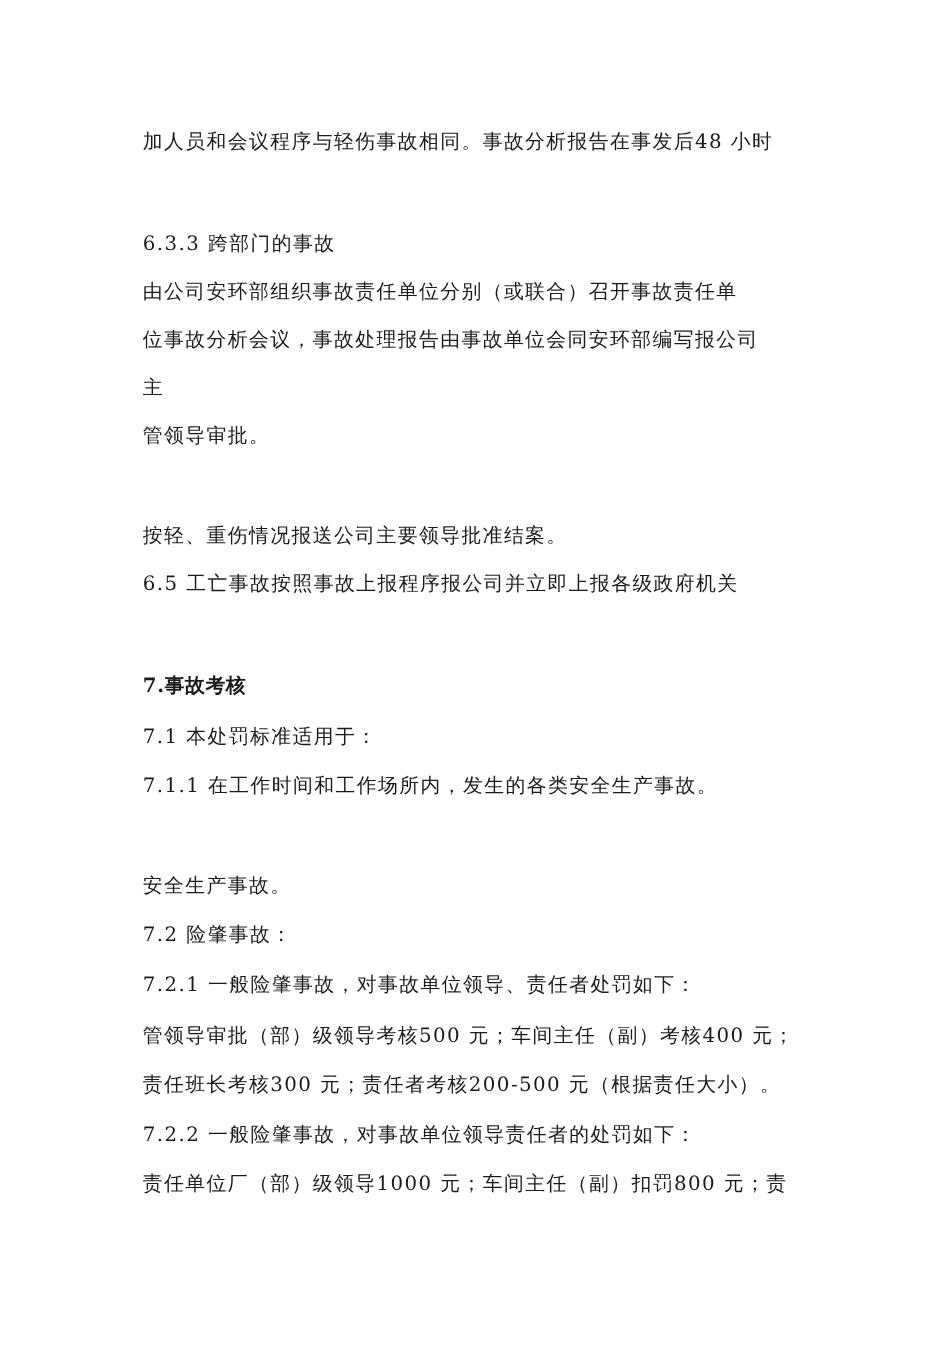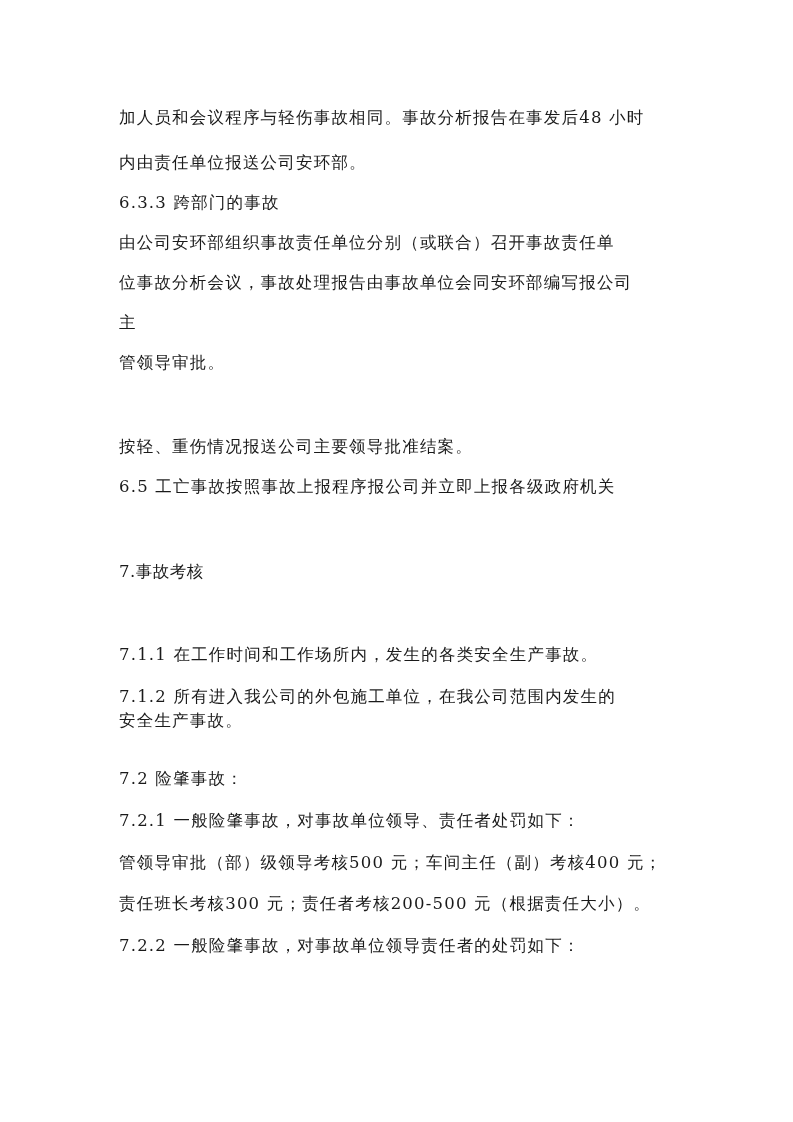--- a/index.html
+++ b/index.html
@@ -12,37 +12,37 @@
       position: absolute;
       left: 119px;
       font-family: "DejaVu Serif", "Liberation Serif", serif;
       font-size: 16.5px;
       color: #1a1a1a;
       white-space: nowrap;
       letter-spacing: 1.2px;
       line-height: 22px;
     }
     .line.indent-paren { left: 113px; }
-    .line.bold { font-weight: normal; letter-spacing: 0.5px; }
+    .line.bold { font-weight: bold; letter-spacing: 0.5px; }
   </style>
 </head>
 <body>
 
 <div class="page">
   <div class="line" style="top:107px">加人员和会议程序与轻伤事故相同。事故分析报告在事发后48 小时</div>
-  <div class="line" style="top:152px">内由责任单位报送公司安环部。</div>
   <div class="line" style="top:192px">6.3.3 跨部门的事故</div>
   <div class="line" style="top:272px">位事故分析会议，事故处理报告由事故单位会同安环部编写报公司</div>
   <div class="line" style="top:232px">由公司安环部组织事故责任单位分别（或联合）召开事故责任单</div>
   <div class="line" style="top:312px">主</div>
   <div class="line" style="top:352px">管领导审批。</div>
   <div class="line" style="top:436px">按轻、重伤情况报送公司主要领导批准结案。</div>
   <div class="line" style="top:476px">6.5 工亡事故按照事故上报程序报公司并立即上报各级政府机关</div>
   <div class="line bold" style="top:561px">7.事故考核</div>
+  <div class="line" style="top:603px">7.1 本处罚标准适用于：</div>
   <div class="line" style="top:644px">7.1.1 在工作时间和工作场所内，发生的各类安全生产事故。</div>
-  <div class="line" style="top:686px">7.1.2 所有进入我公司的外包施工单位，在我公司范围内发生的</div>
-  <div class="line" style="top:710px">安全生产事故。</div>
+  <div class="line" style="top:727px">安全生产事故。</div>
   <div class="line" style="top:768px">7.2 险肇事故：</div>
   <div class="line" style="top:810px">7.2.1 一般险肇事故，对事故单位领导、责任者处罚如下：</div>
   <div class="line" style="top:852px">管领导审批（部）级领导考核500 元；车间主任（副）考核400 元；</div>
   <div class="line" style="top:893px">责任班长考核300 元；责任者考核200-500 元（根据责任大小）。</div>
   <div class="line" style="top:935px">7.2.2 一般险肇事故，对事故单位领导责任者的处罚如下：</div>
+  <div class="line" style="top:976px">责任单位厂（部）级领导1000 元；车间主任（副）扣罚800 元；责</div>
 </div>
 
 </body></html>

